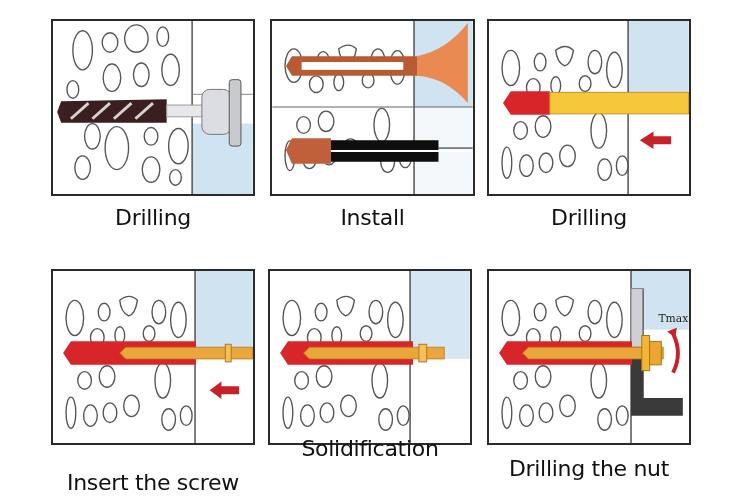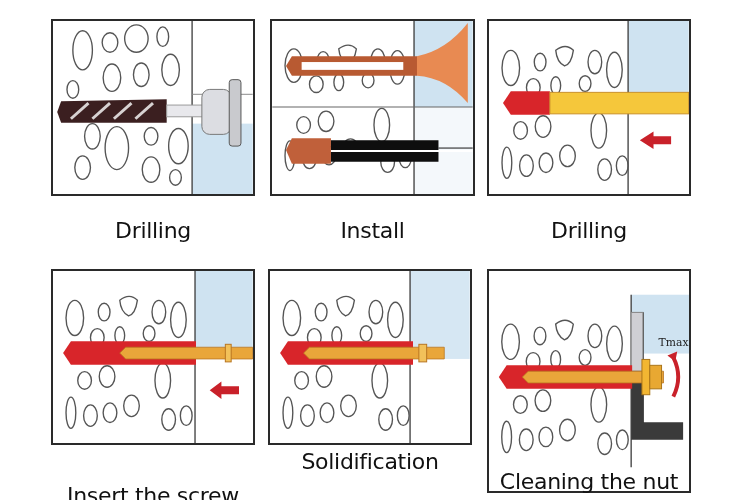--- a/index.html
+++ b/index.html
@@ -1,19 +1,19 @@
 <!DOCTYPE html>
 <html><head>
 <meta charset="utf-8">
 <style>
   html,body{margin:0;padding:0;background:#ffffff;}
   body{width:750px;height:500px;position:relative;overflow:hidden;font-family:"DejaVu Sans","Liberation Sans",sans-serif;}
   .panel{position:absolute;border:2px solid #2a2a2a;background:#fff;box-sizing:border-box;overflow:hidden;}
   .panel svg{position:absolute;left:0;top:0;width:100%;height:100%;}
-  .caption{position:absolute;font-size:22px;color:#111;text-align:center;white-space:nowrap;letter-spacing:-0.3px;margin-top:13px;}
+  .caption{position:absolute;font-size:22px;color:#111;text-align:center;white-space:nowrap;letter-spacing:-0.3px;}
 </style>
 </head>
 <body>
 
 <svg width="0" height="0" style="position:absolute">
   <defs>
     <g id="stones" fill="none" stroke="#555" stroke-width="1.4">
       <ellipse cx="30" cy="30" rx="10" ry="20"></ellipse>
       <ellipse cx="58" cy="22" rx="8" ry="10"></ellipse>
       <ellipse cx="85" cy="18" rx="12" ry="14"></ellipse>
@@ -124,34 +124,34 @@
     <rect x="143" y="0" width="61" height="90" fill="#cfe3f1" opacity="0.85"></rect>
     <line x1="143" y1="0" x2="143" y2="176" stroke="#444" stroke-width="1.4"></line>
     <use href="#stones2"></use>
     <path d="M10 84 L18 72 L146 72 L146 96 L18 96 Z" fill="#d8252a"></path>
     <path d="M34 84 L40 78 L178 78 L178 90 L40 90 Z" fill="#e9a63a" stroke="#b77420" stroke-width="0.8"></path>
     <rect x="152" y="75" width="8" height="18" fill="#f2c15a" stroke="#b77420"></rect>
   </svg>
 </div>
 <div class="caption" style="left:268px;top:436px;width:204px;">Solidification</div>
 
-<div class="panel" style="left:487px;top:269px;width:204px;height:224px;">
+<div class="panel" style="left:487px;top:269px;width:204px;height:176px;">
   <svg viewBox="0 0 204 176">
     <rect x="145" y="0" width="59" height="176" fill="#ffffff"></rect>
     <rect x="145" y="0" width="59" height="60" fill="#cfe3f1"></rect>
     <line x1="145" y1="0" x2="145" y2="176" stroke="#444" stroke-width="1.4"></line>
     <use href="#stones2"></use>
 
     <path d="M145 18 L158 18 L158 130 L198 130 L198 148 L145 148 Z" fill="#3a3a3a"></path>
     <rect x="145" y="18" width="12" height="60" fill="#cfcfd4" stroke="#888"></rect>
 
     <path d="M10 84 L18 72 L146 72 L146 96 L18 96 Z" fill="#d8252a"></path>
     <path d="M34 84 L40 78 L178 78 L178 90 L40 90 Z" fill="#e9a63a" stroke="#b77420" stroke-width="0.8"></path>
 
     <rect x="156" y="66" width="8" height="36" fill="#f2b632" stroke="#a97418"></rect>
     <rect x="164" y="72" width="12" height="24" fill="#e8a832" stroke="#a97418"></rect>
 
     <path d="M188 64 Q198 84 188 104" fill="none" stroke="#c9212a" stroke-width="4"></path>
     <path d="M182 62 L192 58 L190 68 Z" fill="#c9212a"></path>
     <text x="173" y="52" font-size="11" fill="#222" font-family="DejaVu Serif, serif">Tmax</text>
   </svg>
 </div>
-<div class="caption" style="left:487px;top:456px;width:204px;">Cleaning the nut</div>
+<div class="caption" style="left:487px;top:456px;width:204px;">Drilling the nut</div>
 
 </body></html>

